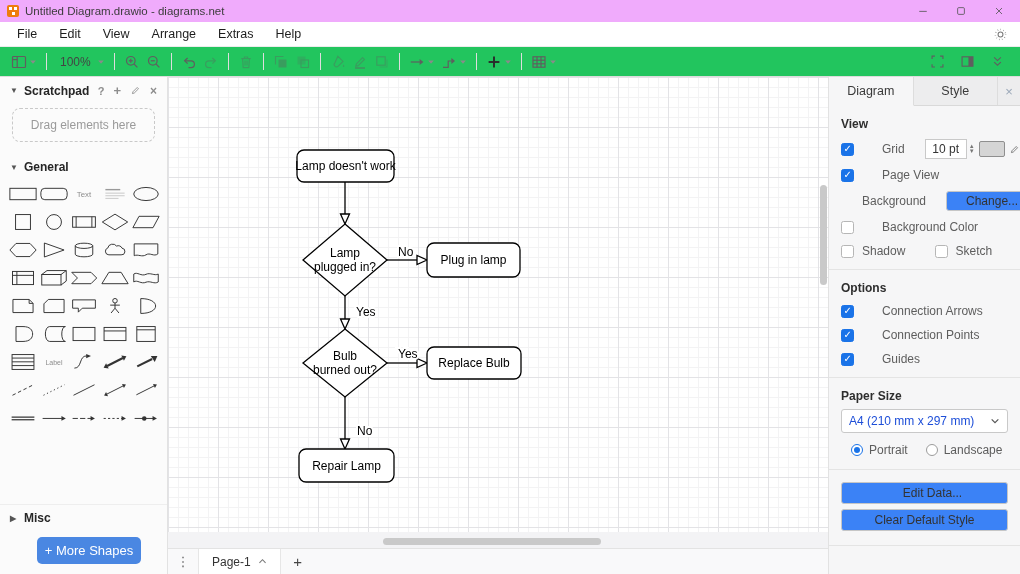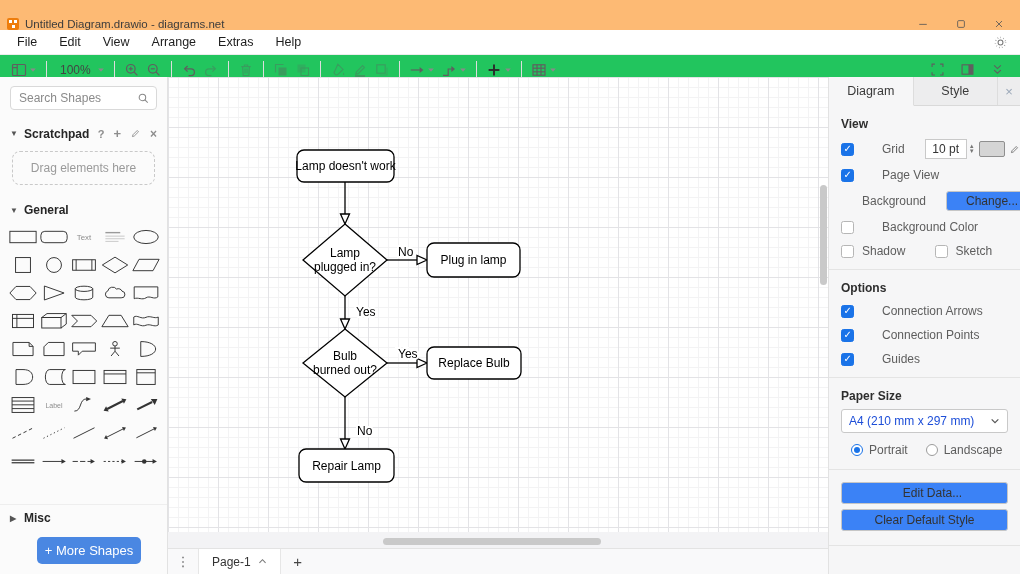--- a/index.html
+++ b/index.html
@@ -5,21 +5,21 @@
   * { box-sizing: border-box; margin: 0; padding: 0; }
   html,body { width:1020px; height:574px; }
   body {
     font-family: "Liberation Sans", sans-serif;
     position: relative; overflow: hidden; background:#fff; color:#333;
     -webkit-font-smoothing: antialiased;
   }
   svg { display:block; }
 
   
-  .titlebar { height:30px; background:#fdba74; display:flex; align-items:flex-end; padding:0 7px; font-size:11.5px; color:#3c3c3c; }
+  .titlebar { height:22px; background:#f0abfc; display:flex; align-items:center; padding:0 7px; font-size:11.5px; color:#3c3c3c; }
   .app-logo { width:12px; height:12px; border-radius:2px; background:#ee7d0c; margin-right:6px; position:relative; flex:0 0 auto; }
   .app-logo i { position:absolute; background:#fff; width:3px; height:3px; }
   .app-logo i:nth-child(1){ left:2px; top:2px; }
   .app-logo i:nth-child(2){ right:2px; top:2px; }
   .app-logo i:nth-child(3){ left:4.5px; bottom:2px; }
   .win-controls { margin-left:auto; display:flex; align-items:center; gap:26px; padding-right:8px; color:#555; }
   .win-btn { width:12px; height:12px; display:flex; align-items:center; justify-content:center; }
 
   
   .menubar { height:24px; background:#ffffff; display:flex; align-items:center; padding:0 6px; font-size:12.5px; color:#1d1d1d; }
@@ -356,31 +356,20 @@
             <path d="M4.4 8.6 L8 12 L11.6 8.6" fill="none" stroke="#5f5f5f" stroke-width="1.2"></path>
           </svg>
         </span>
       </div>
     </div>
 </div>
 
 <div class="main">
 
   <div class="sidebar">
-    <div class="search-wrap">
-      <div class="search-box">
-        <input type="text" placeholder="Search Shapes" style="">
-        <span>
-          <svg width="13" height="13" viewBox="0 0 16 16" fill="none" stroke="#888" stroke-width="1.3">
-              <circle cx="6.7" cy="6.7" r="4"></circle>
-              <line x1="9.8" y1="9.8" x2="13.2" y2="13.2"></line>
-            </svg>
-        </span>
-      </div>
-    </div>
 
     <div class="side-header">
       <span class="tri">▼</span>
       <span>Scratchpad</span>
       <span class="hdr-icons">
         <span style="font-size:11px;">?</span>
         <span style="font-size:13px;">+</span>
         <span>
             <svg width="11" height="11" viewBox="0 0 16 16" fill="none" stroke="#8d8d8d" stroke-width="1.3">
               <path d="M3.5 12.5 L4.3 9.8 L10.5 3.6 L12.4 5.5 L6.2 11.7 Z"></path>

